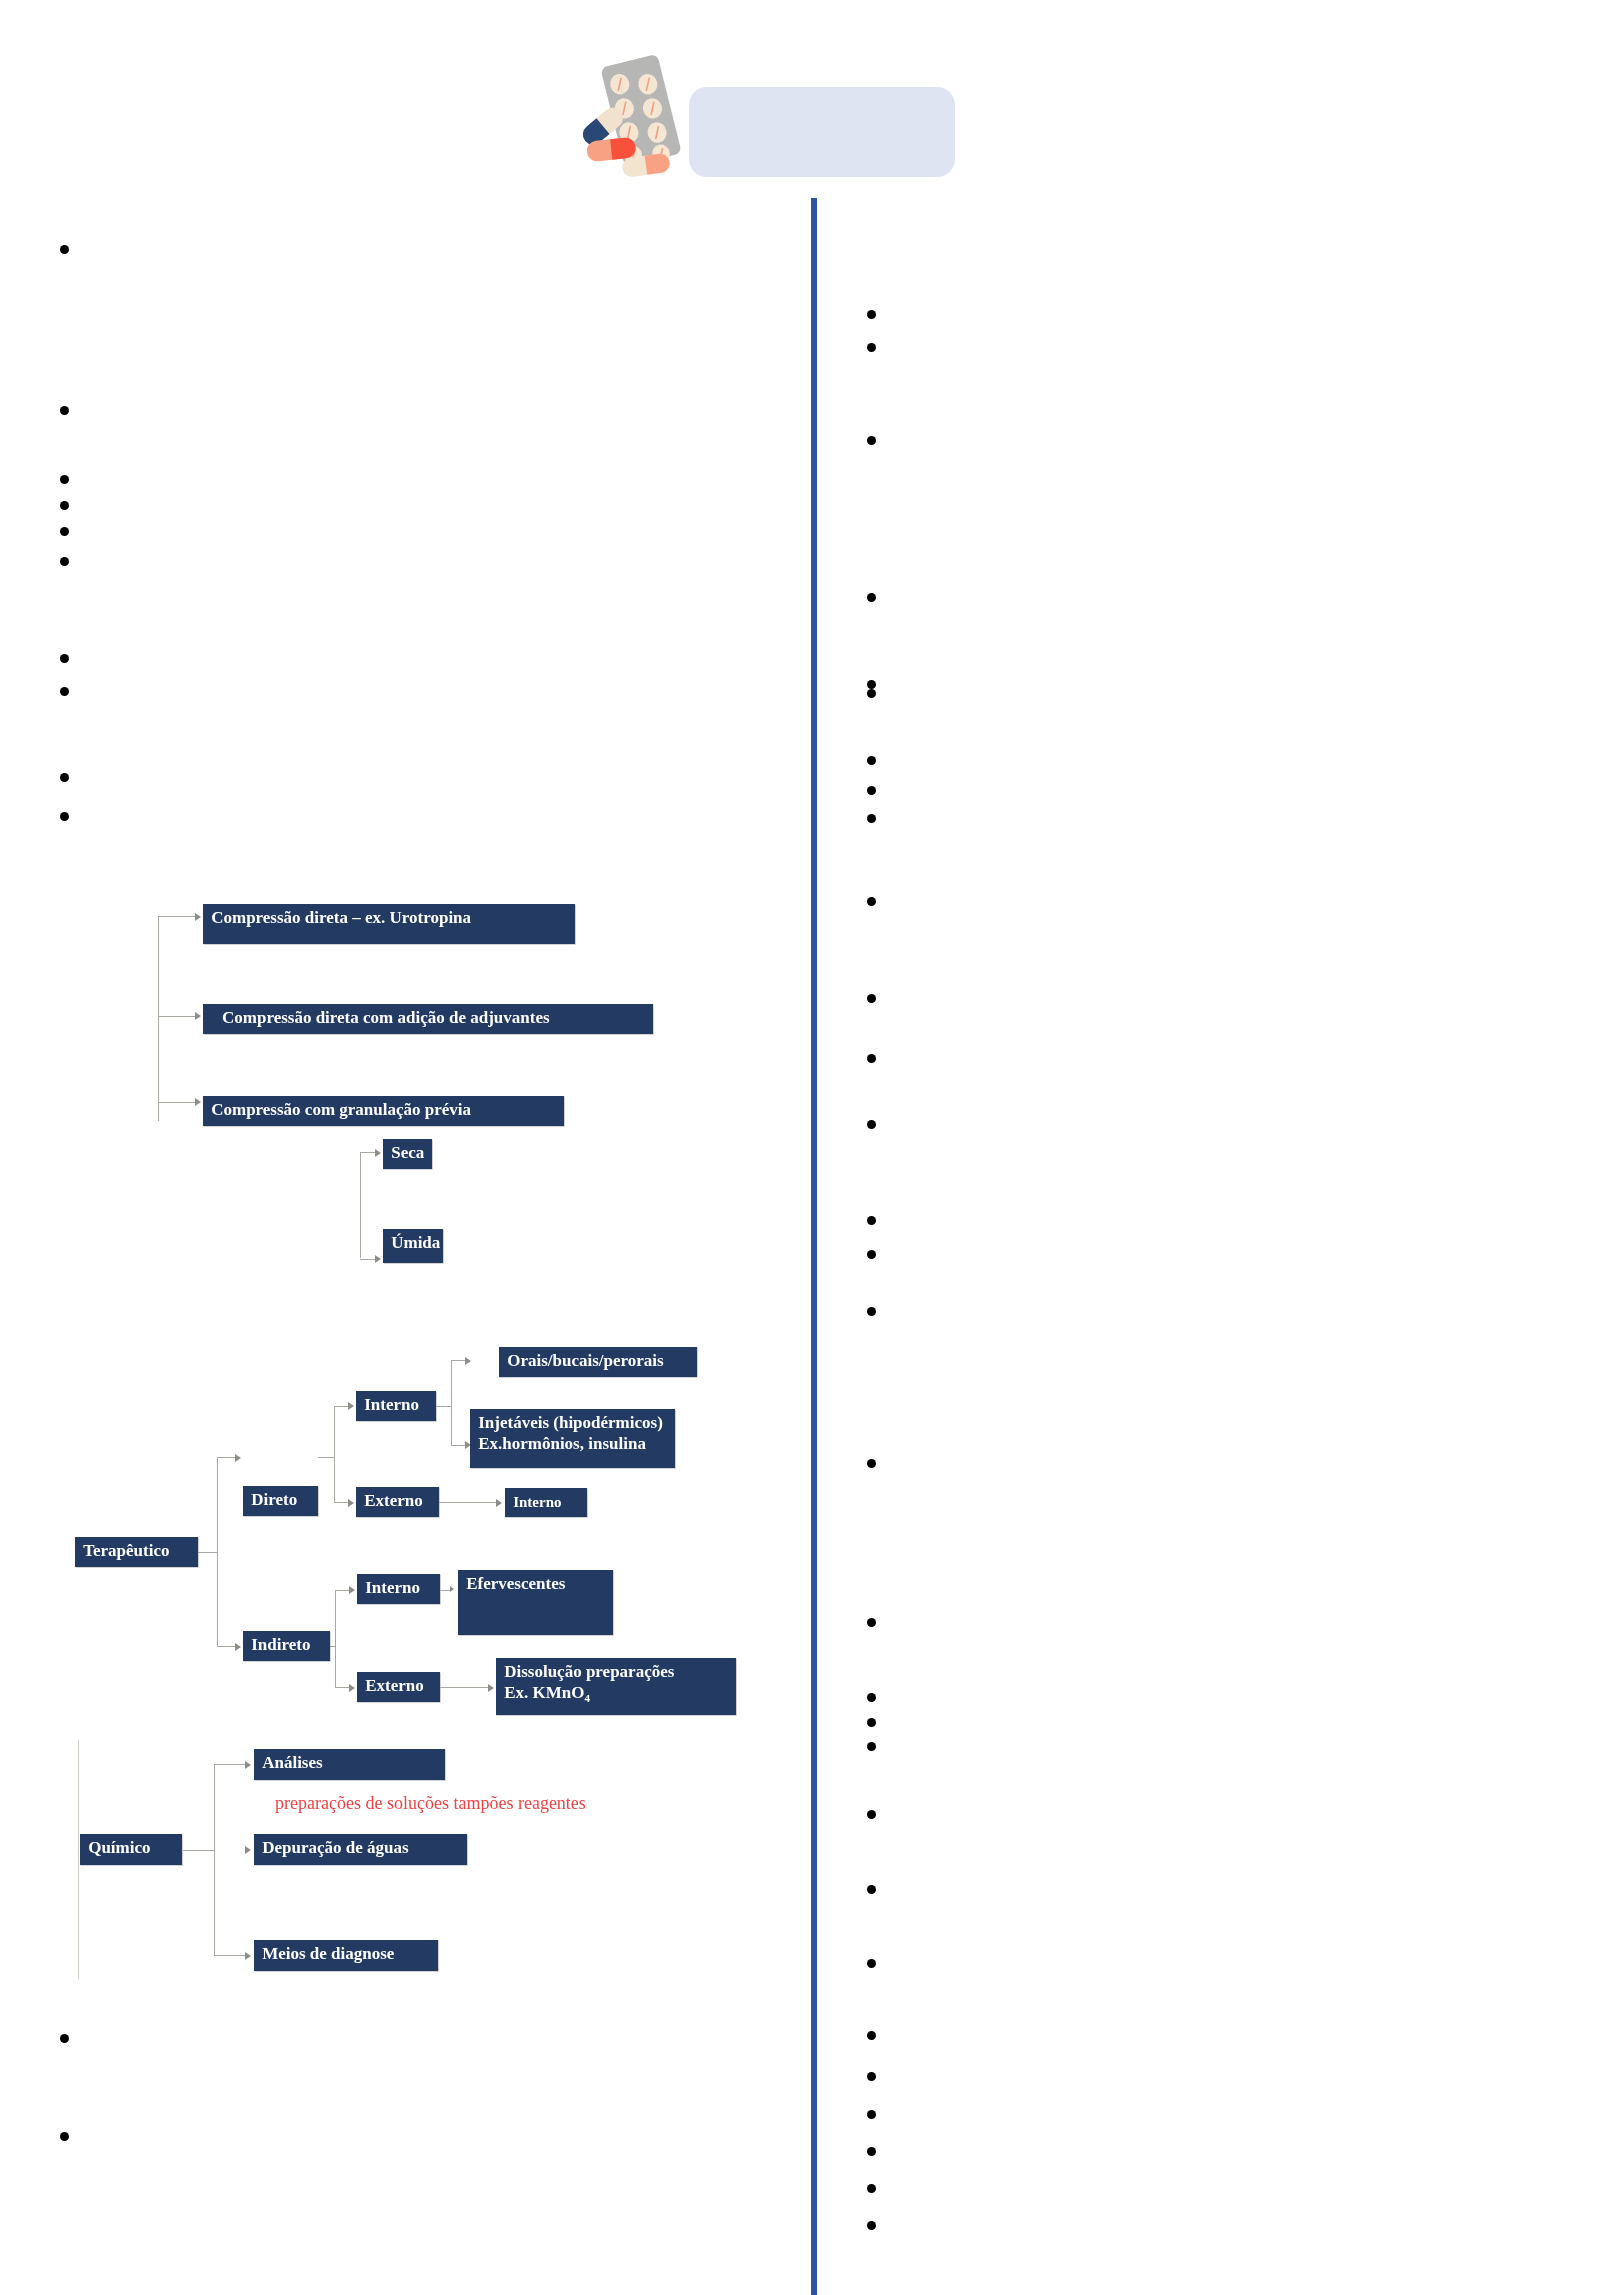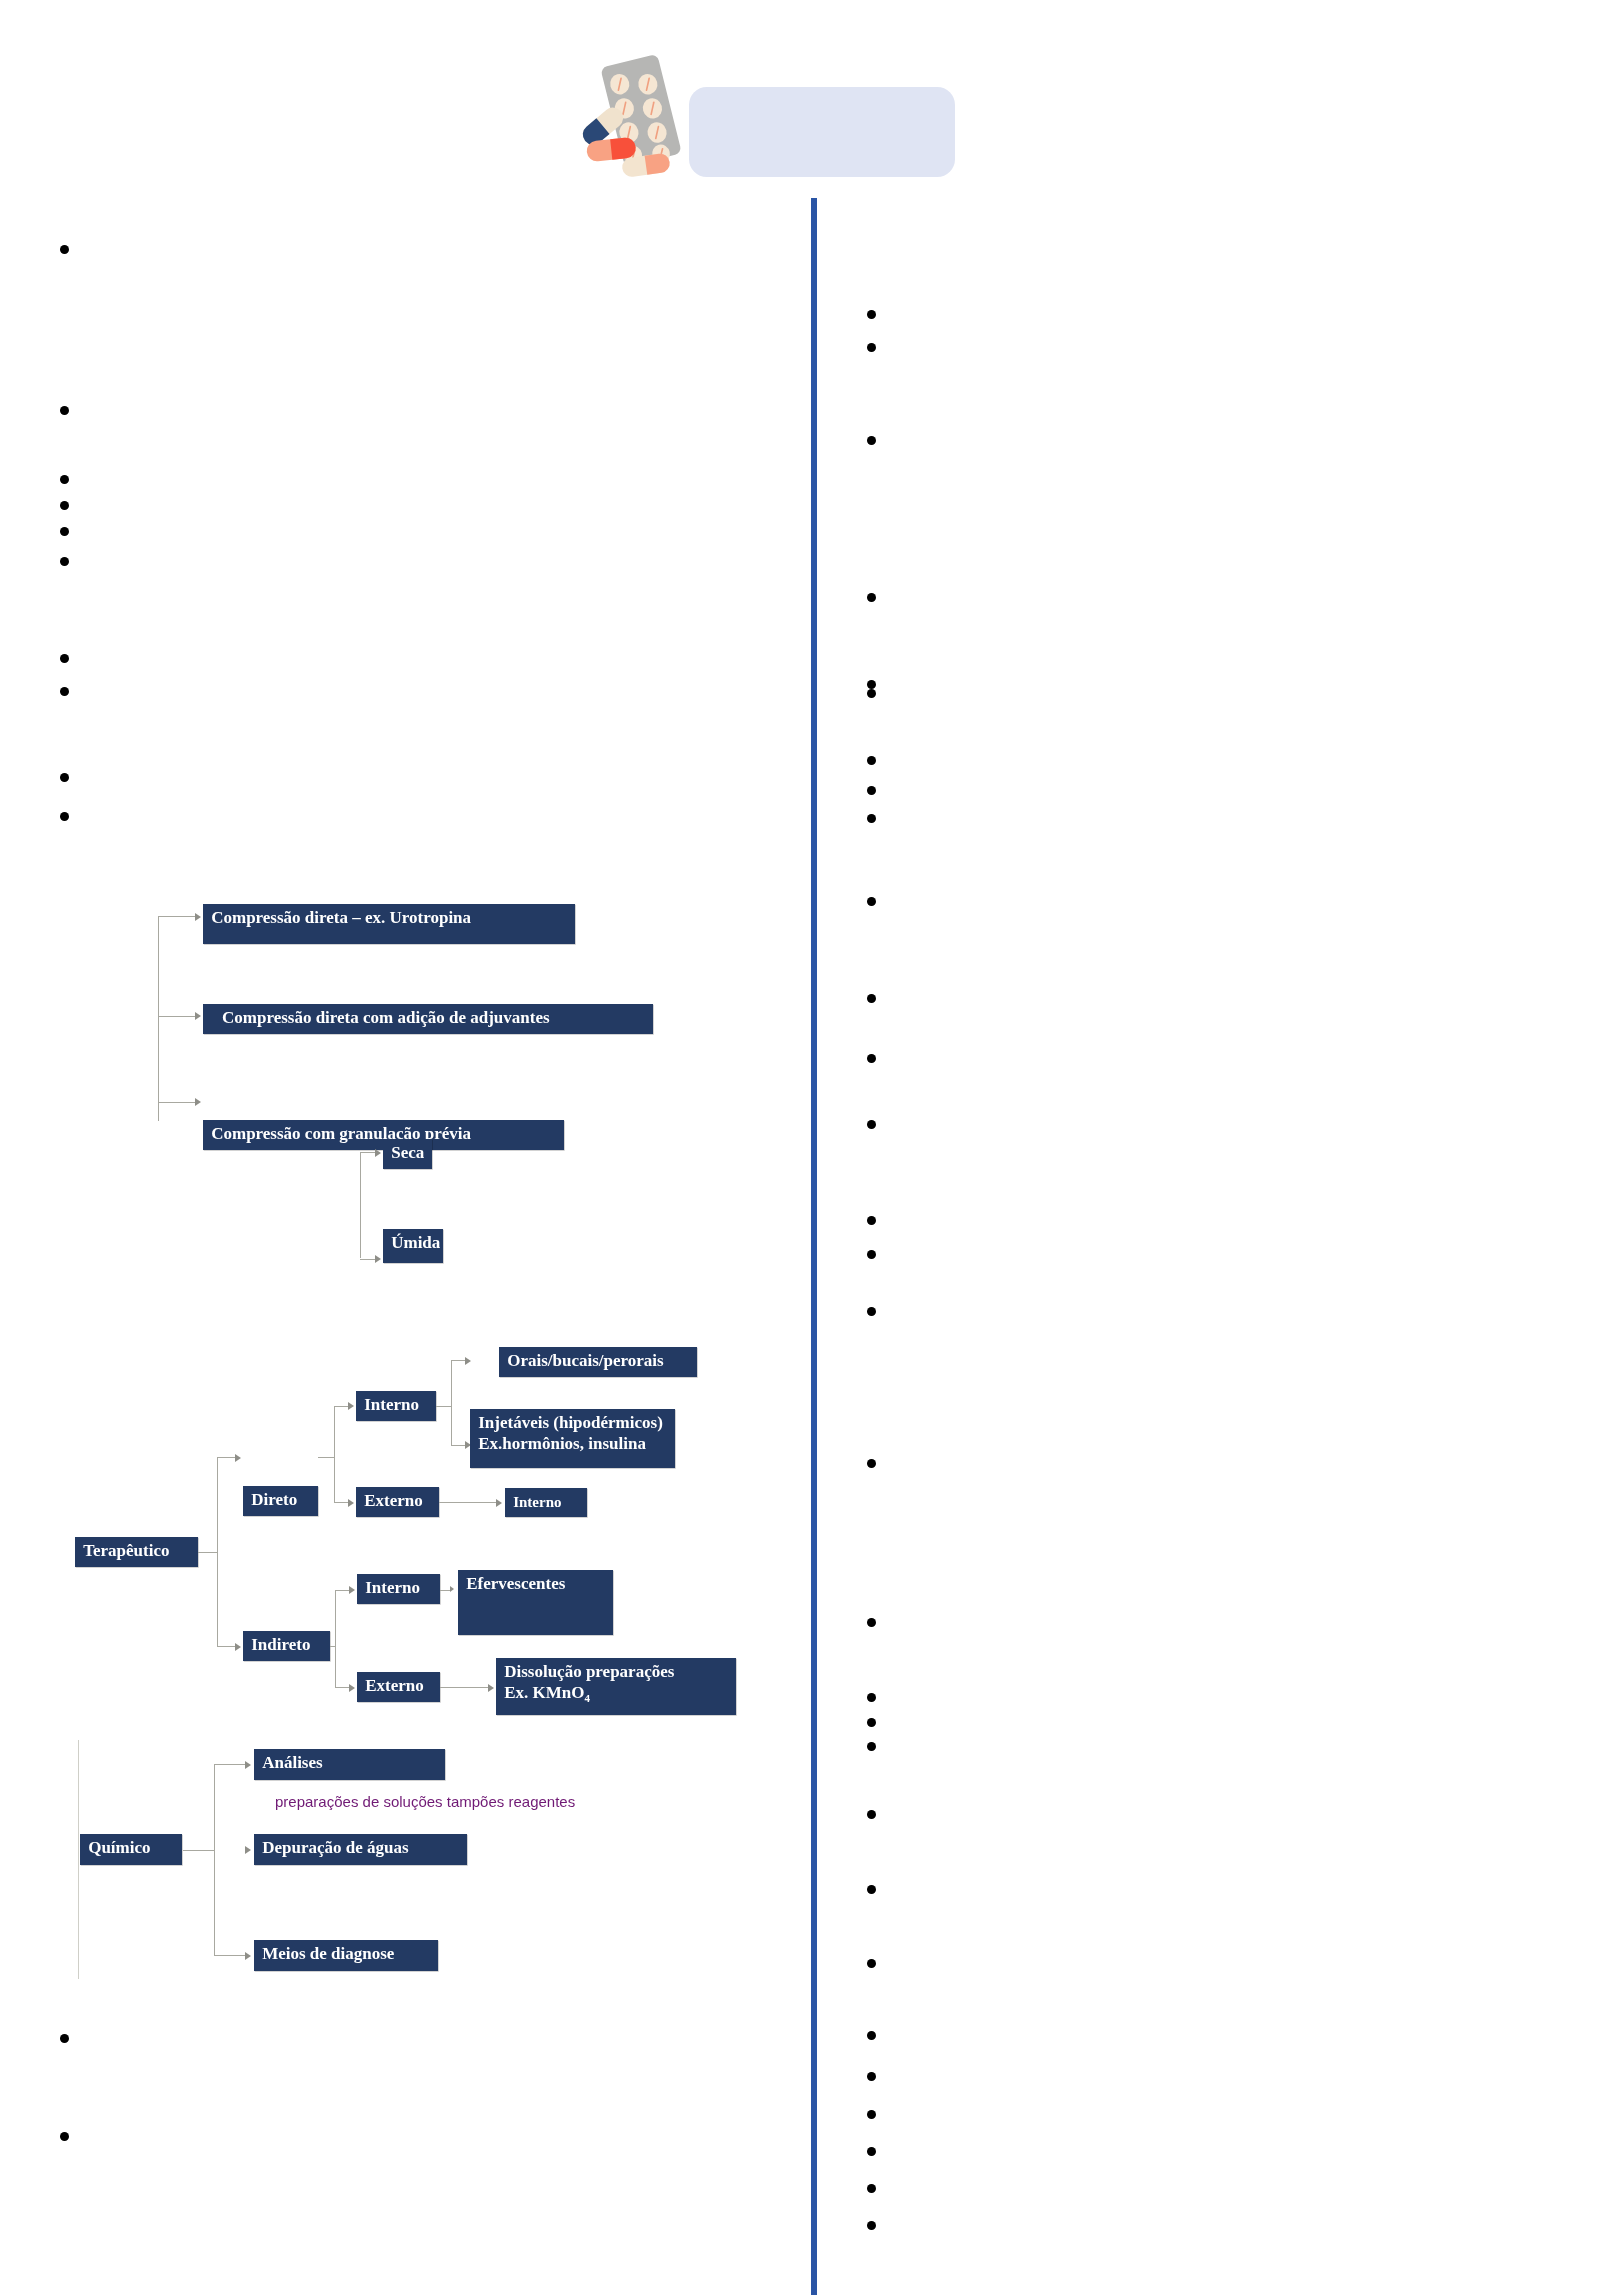--- a/index.html
+++ b/index.html
@@ -99,23 +99,23 @@
   .arrowhead {
     position: absolute;
     width: 0; height: 0;
     border-top: 4.1px solid transparent;
     border-bottom: 4.1px solid transparent;
     border-left: 6.1px solid #8e8e88;
   }
 
   .caption {
     position: absolute;
-    font-family: Liberation Sans, sans-serif;
-    font-size: 15px;
-    color: #701a75;
+    font-family: Liberation Serif, serif;
+    font-size: 18px;
+    color: #ef4444;
     white-space: nowrap;
   }
 
   .rail {
     position: absolute;
     width: 1.4px;
     background: #cfcfc8;
   }
 </style>
 </head>
@@ -308,21 +308,21 @@
   <div class="conn h" style="left:158px; top:916px; width:38px;"></div>
   <div class="arrowhead" style="left:195px; top:913px;"></div>
   <div class="node" style="left:203px; top:904px; width:372px; height:40px;">Compressão direta – ex. Urotropina</div>
 
   <div class="conn h" style="left:158px; top:1016px; width:38px;"></div>
   <div class="arrowhead" style="left:195px; top:1012px;"></div>
   <div class="node" style="left:203px; top:1004px; width:450px; height:30px;padding-left:19px;">Compressão direta com adição de adjuvantes</div>
 
   <div class="conn h" style="left:158px; top:1102px; width:38px;"></div>
   <div class="arrowhead" style="left:195px; top:1098px;"></div>
-  <div class="node" style="left:203px; top:1120px; width:361px; height:30px;">Compressão com granulação prévia</div>
+  <div class="node" style="left:203px; top:1096px; width:361px; height:30px;">Compressão com granulação prévia</div>
 
   <div class="conn v" style="left:360px; top:1152px; height:106px;"></div>
   <div class="conn h" style="left:360px; top:1152px; width:16.4px;"></div>
   <div class="arrowhead" style="left:375px; top:1149px;"></div>
   <div class="node" style="left:383px; top:1139px; width:49px; height:30px;">Seca</div>
 
   <div class="conn h" style="left:360px; top:1259px; width:16.4px;"></div>
   <div class="arrowhead" style="left:375px; top:1255px;"></div>
   <div class="node" style="left:383px; top:1229px; width:60px; height:34px;">Úmida</div>
 </div>

